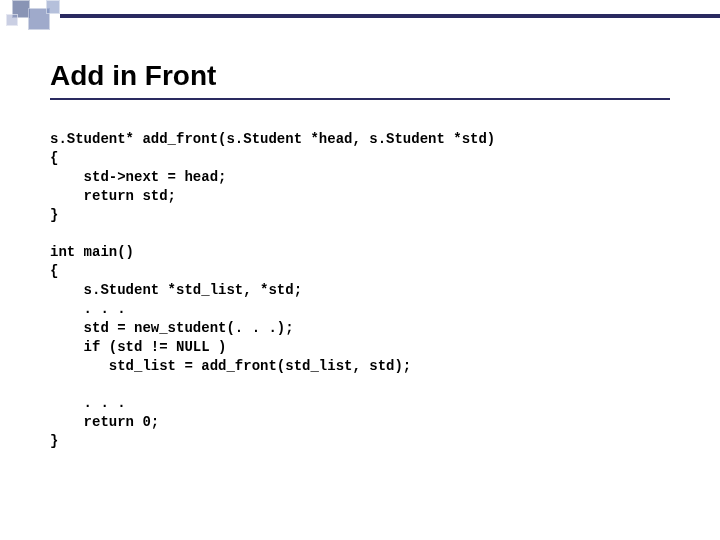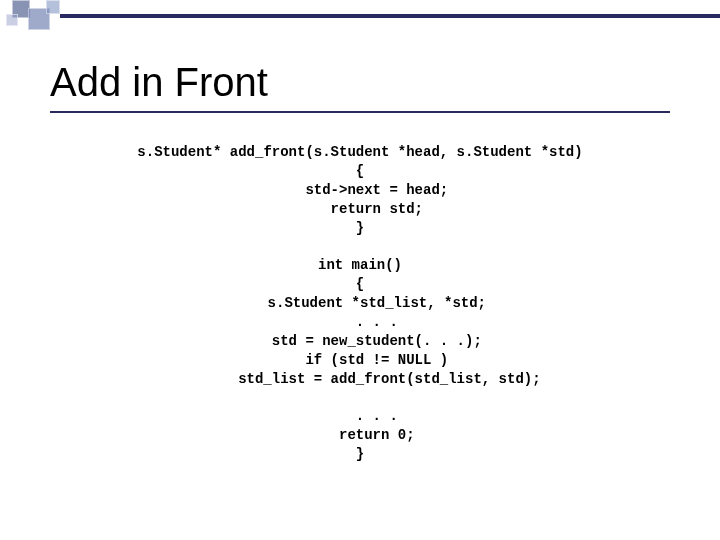--- a/index.html
+++ b/index.html
@@ -37,39 +37,38 @@
     height: 4px;
     background: #2a2a60;
   }
   .slide {
     position: absolute;
     top: 60px;
     left: 50px;
     right: 50px;
   }
   .title {
-    font-size: 40px;
-    font-weight: 400;
+    font-size: 28px;
+    font-weight: 700;
     color: #000;
     margin-bottom: 6px;
   }
   .rule {
     height: 2px;
     background: #2a2a60;
     width: 100%;
     margin-bottom: 30px;
   }
   .code {
     font-family: "Courier New", Courier, monospace;
     font-size: 14px;
     font-weight: bold;
     color: #000;
     white-space: pre;
     line-height: 1.35;
-    text-align: center;
   }
 </style>
 </head>
 <body>
 
 <div class="decor">
   <div class="sq sq1"></div>
   <div class="sq sq2"></div>
   <div class="sq sq3"></div>
   <div class="sq sq4"></div>

